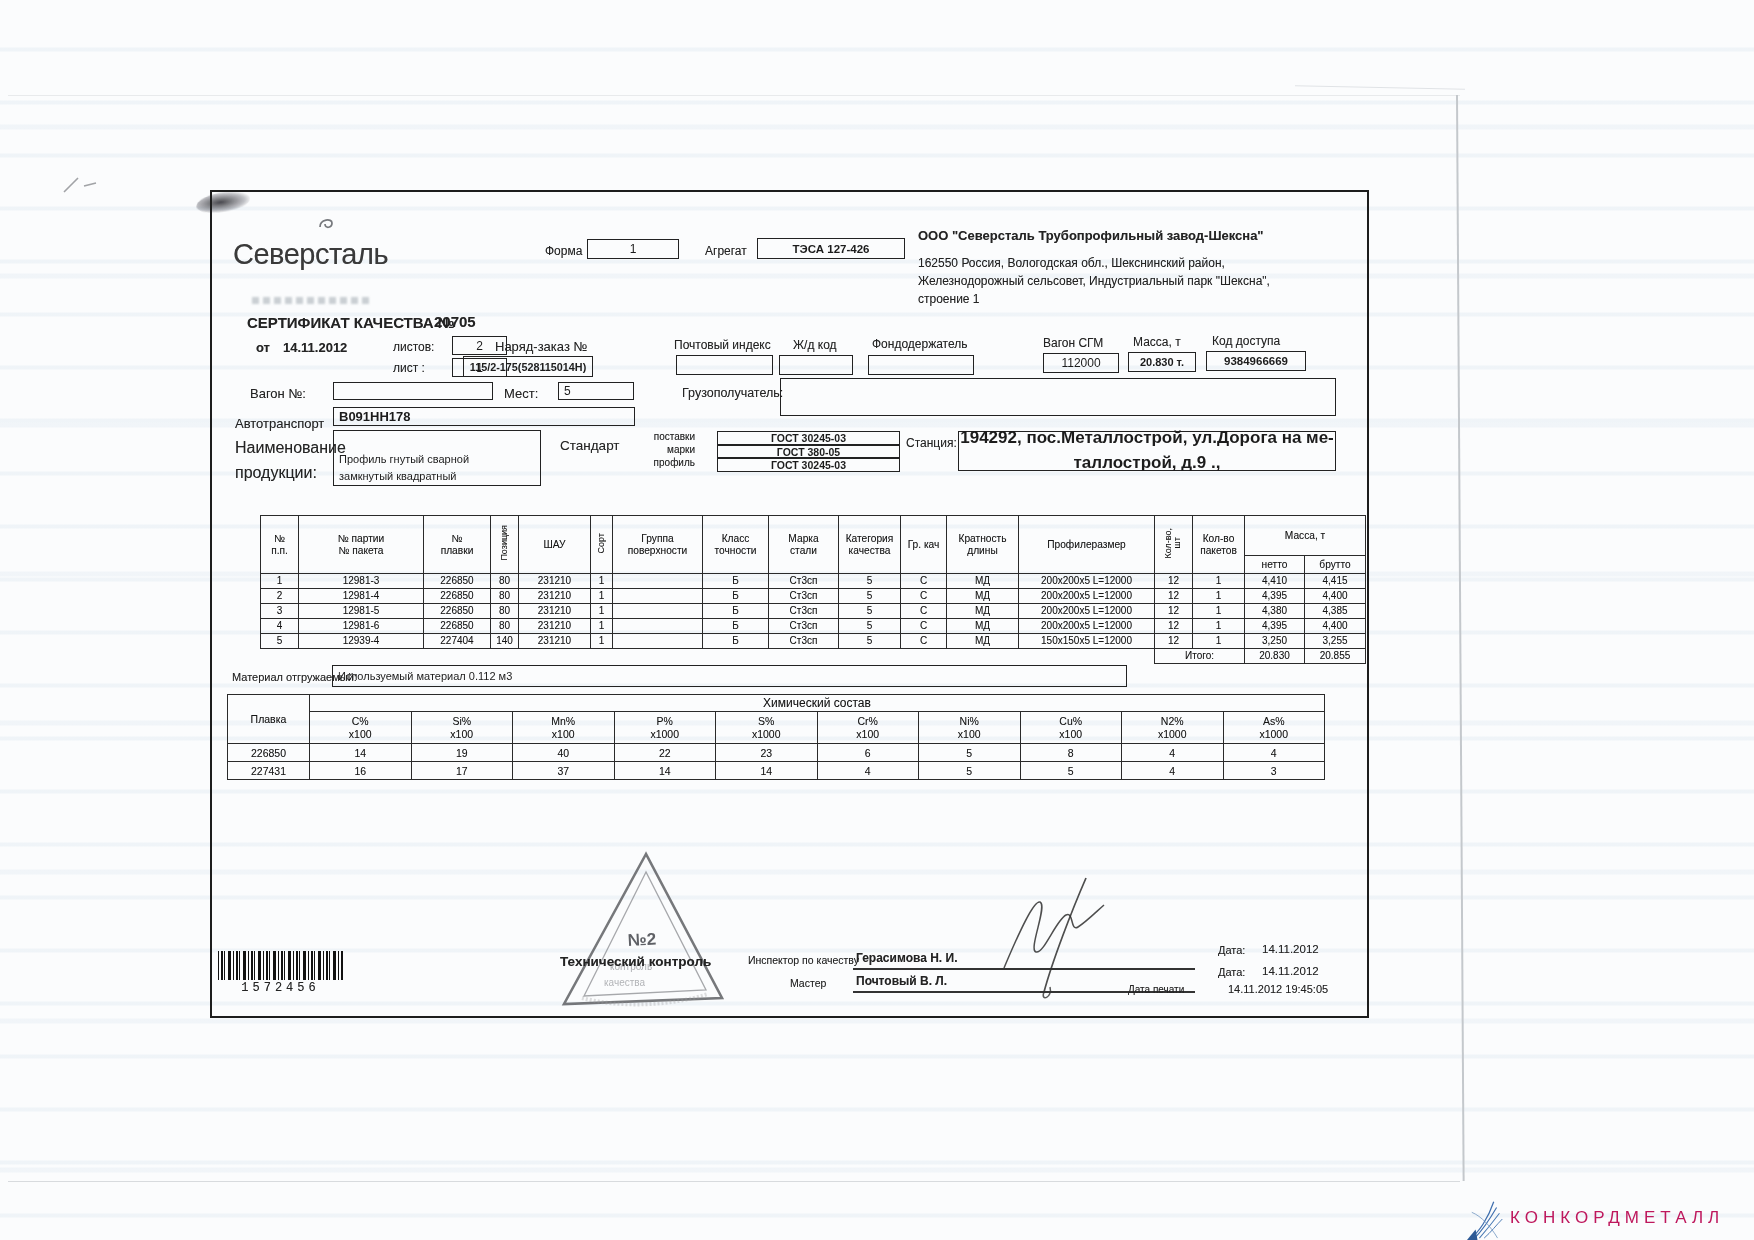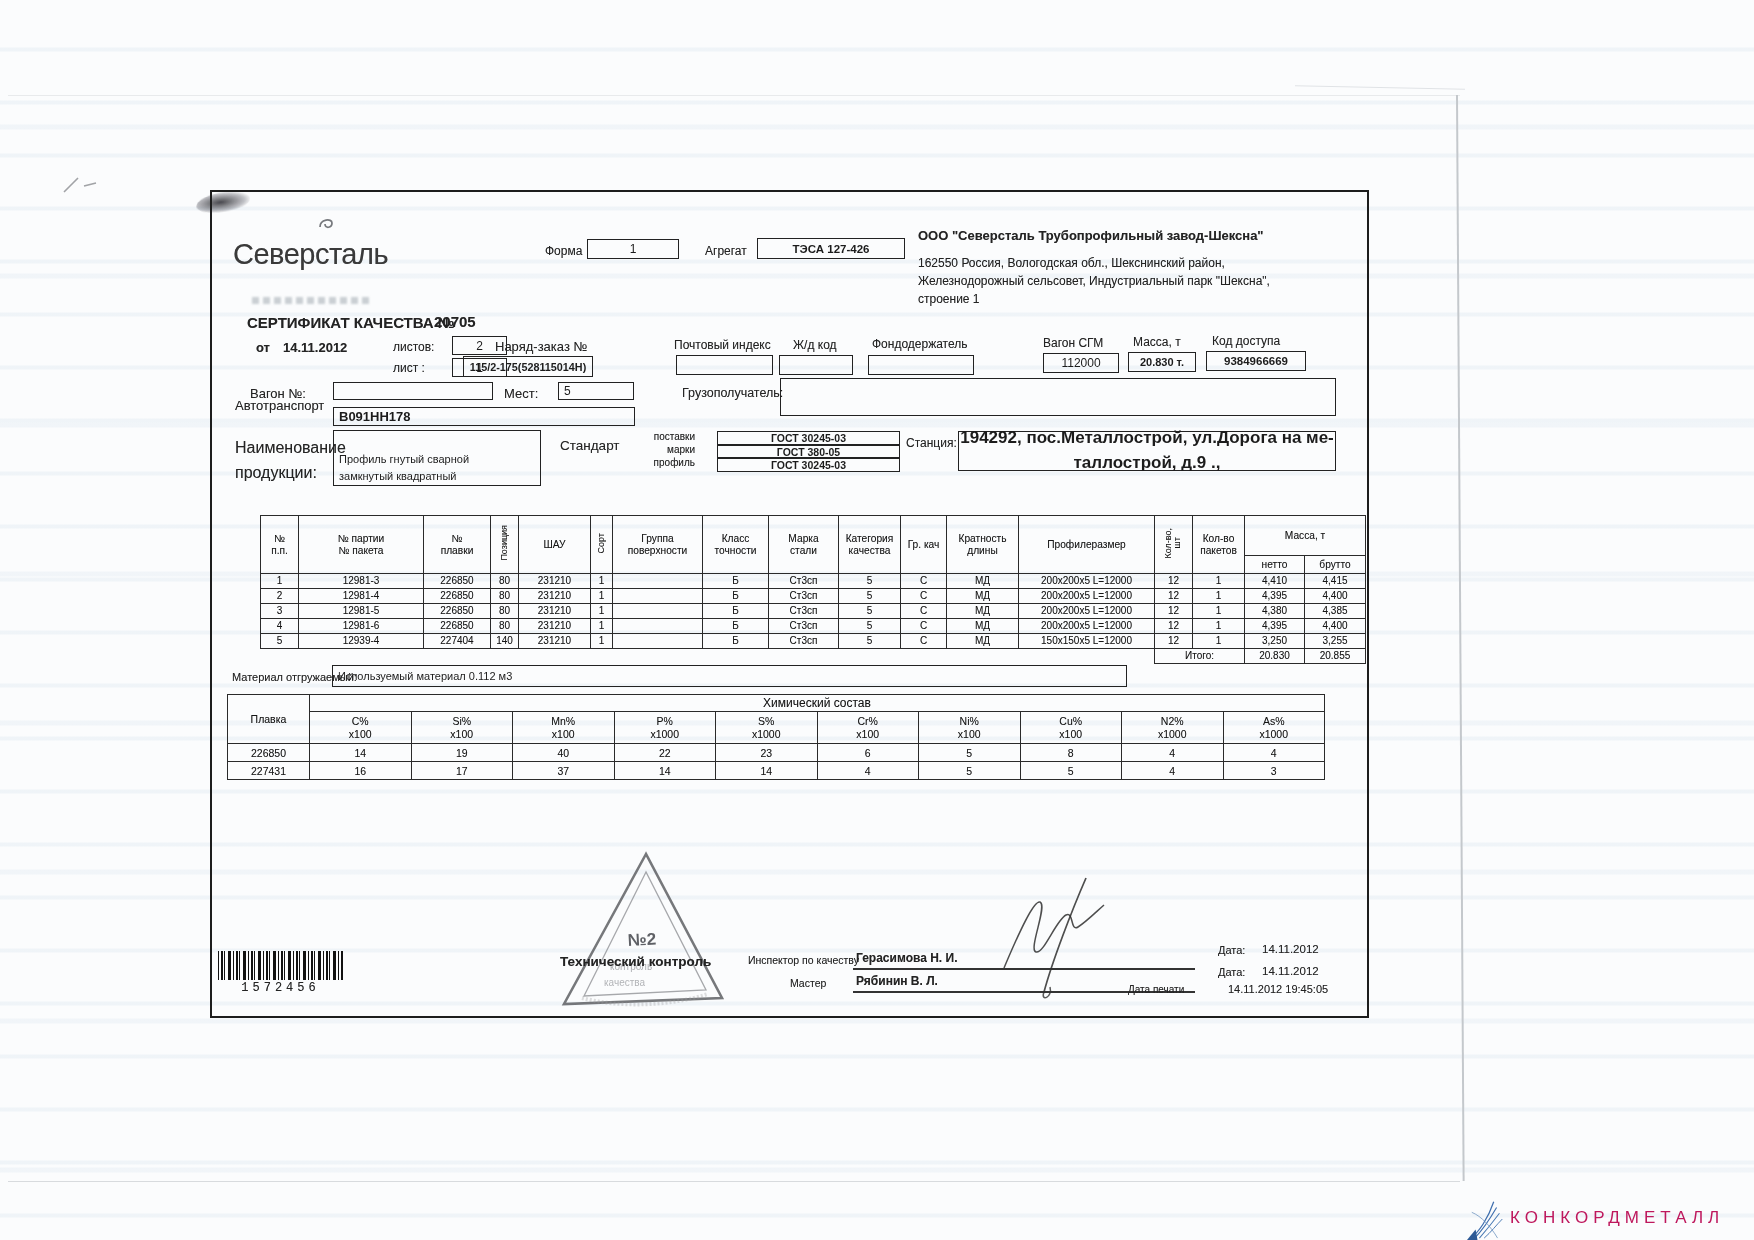--- a/index.html
+++ b/index.html
@@ -145,21 +145,21 @@
 <span class="a lb doc-text" style="left:504px;top:386px;font-size:13px">Мест:</span>
 <div class="a bx bxl" style="left:558px;top:382px;width:76px;height:18px">
     <span>5</span>
   </div>
 
 <span class="a lb doc-text" style="left:682px;top:386px;font-size:12.5px">Грузополучатель:</span>
 <div class="a bx" style="left:780px;top:378px;width:556px;height:38px">
     <span></span>
   </div>
 
-<span class="a lb doc-text" style="left:235px;top:398px;font-size:13px">Автотранспорт</span>
+<span class="a lb doc-text" style="left:235px;top:416px;font-size:13px">Автотранспорт</span>
 <div class="a bx bxl b" style="left:333px;top:407px;width:302px;height:19px;font-size:13px">
     <span>В091НН178</span>
   </div>
 
 <div class="a lb doc-text pre" style="left:235px;top:436px;font-size:16px;line-height:1.55">Наименование
 продукции:</div>
 <div class="a bx bxl pre" style="left:333px;top:430px;width:208px;height:56px;font-size:11px;line-height:1.5;align-items:flex-start;padding-top:20px"><span class="pre">Профиль гнутый сварной
 замкнутый квадратный</span></div>
 
 <span class="a lb doc-text" style="left:560px;top:438px;font-size:13.5px">Стандарт</span>
@@ -421,21 +421,21 @@
   <text x="46" y="138" font-size="10" fill="#8b8d92" opacity=".65">качества</text>
   <path d="M24,150 C62,160 112,158 150,146" stroke="#9a9ca0" stroke-width="4" stroke-dasharray="2 2" fill="none" opacity=".32"></path>
 </svg>
 <span class="a b doc-text" style="left:560px;top:954px;font-size:13.5px">Технический контроль</span>
 
 <span class="a doc-text" style="left:748px;top:954px;font-size:10.5px">Инспектор по качеству</span>
 <span class="a b doc-text" style="left:856px;top:951px;font-size:12px">Герасимова Н. И.</span>
 <div class="a" style="left:853px;top:968px;width:342px;height:1.5px;background:#333"></div>
 
 <span class="a doc-text" style="left:790px;top:977px;font-size:10.5px">Мастер</span>
-<span class="a b doc-text" style="left:856px;top:974px;font-size:12px">Рябинин В. Л.</span>
+<span class="a b doc-text" style="left:856px;top:974px;font-size:12px">Почтовый В. Л.</span>
 <div class="a" style="left:853px;top:991px;width:342px;height:1.5px;background:#333"></div>
 
 <svg class="a" style="left:990px;top:870px" width="130" height="130" viewBox="0 0 130 130">
   <path d="M96,8 C82,40 62,92 54,122" stroke="#2f2f2f" stroke-width="1.7" fill="none" opacity=".85"></path>
   <path d="M14,98 C30,60 44,30 50,32 C58,35 38,80 46,82 C54,84 66,50 76,45 C84,41 80,62 88,57 C96,52 106,42 114,35" stroke="#2f2f2f" stroke-width="1.5" fill="none" opacity=".85"></path>
   <path d="M54,122 C50,132 63,128 60,117" stroke="#2f2f2f" stroke-width="1.5" fill="none" opacity=".8"></path>
 </svg>
 
 <span class="a doc-text" style="left:1218px;top:944px;font-size:11px">Дата:</span>
 <span class="a doc-text" style="left:1262px;top:943px;font-size:11.5px">14.11.2012</span>

